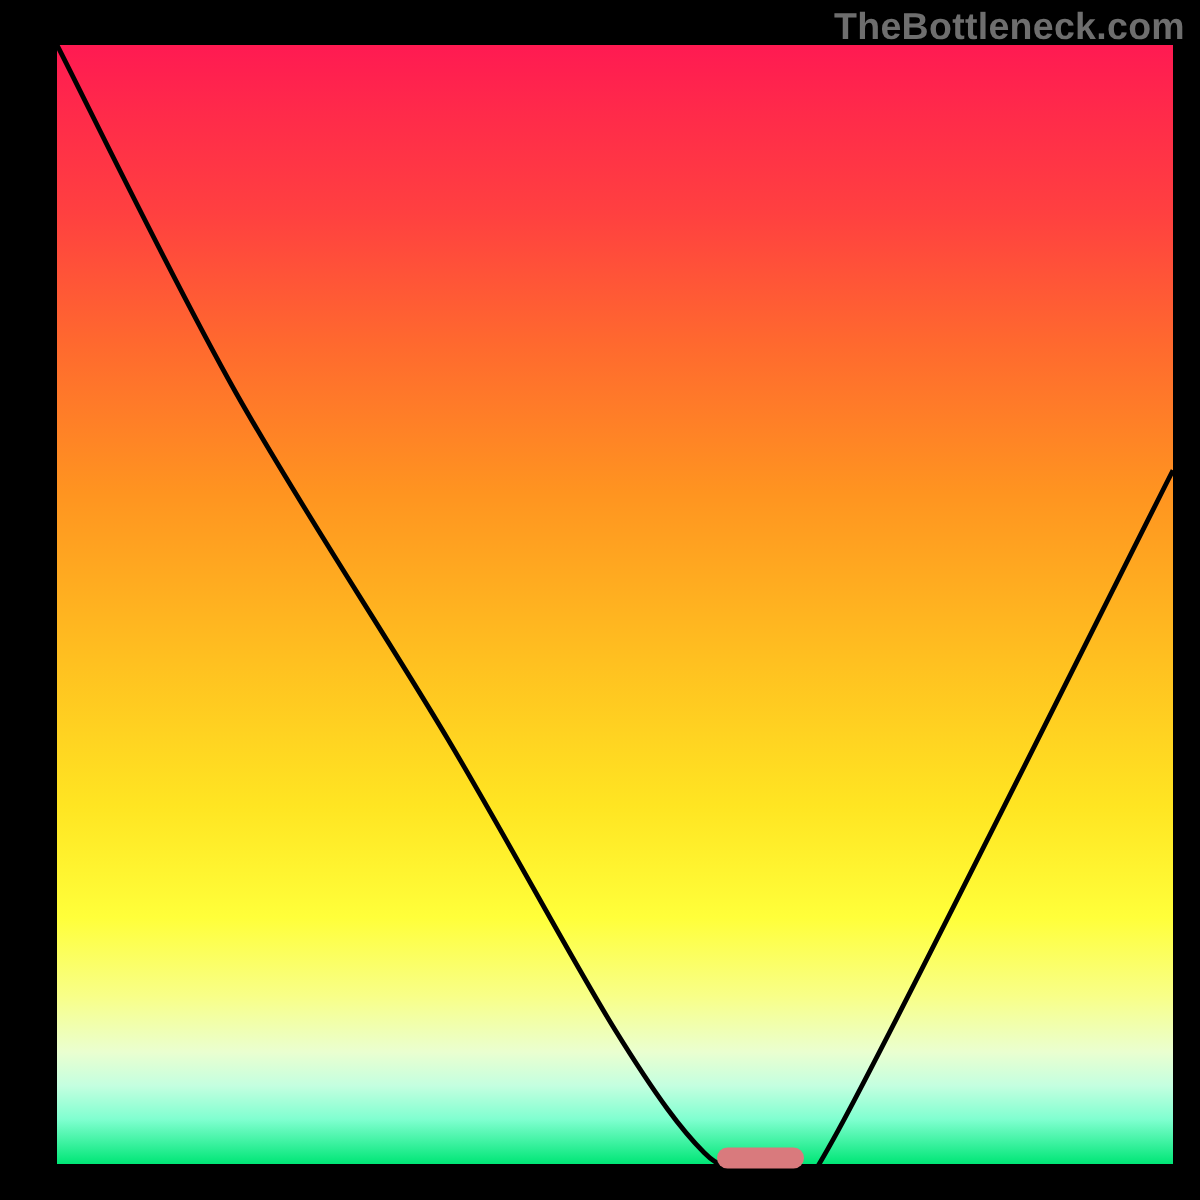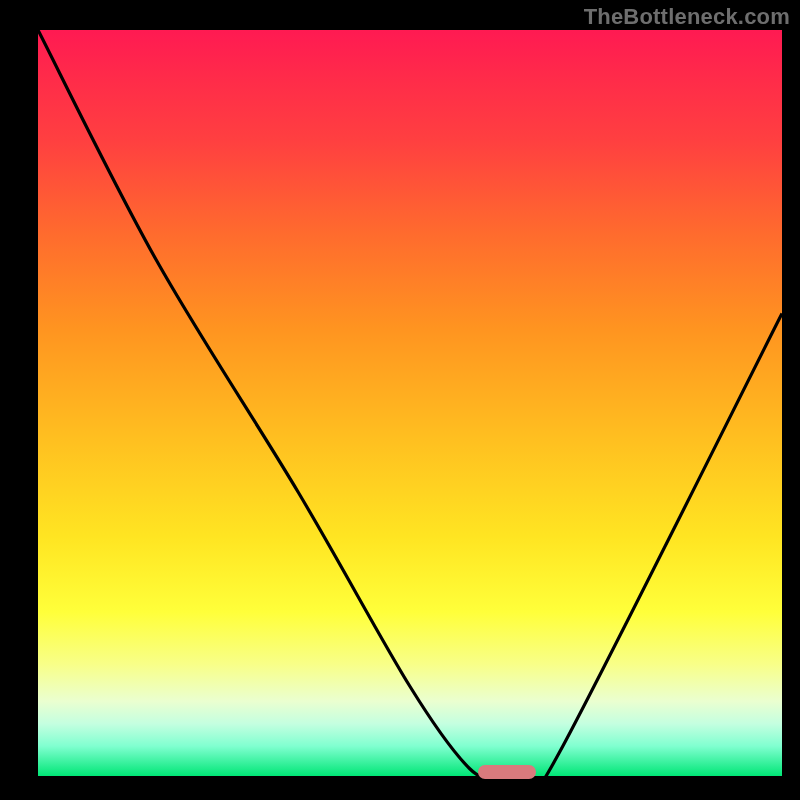--- a/index.html
+++ b/index.html
@@ -43,21 +43,21 @@
   .plot svg {
     position: absolute;
     left: 0;
     top: 0;
   }
   .watermark {
     position: absolute;
     top: 4px;
     right: 10px;
     font-family: Arial, Helvetica, sans-serif;
-    font-size: 22px;
+    font-size: 25px;
     font-weight: 600;
     color: #6e6e6e;
     letter-spacing: 0.2px;
   }
   .low-marker {
     position: absolute;
     width: 58px;
     height: 14px;
     border-radius: 7px;
     background: #d97a7d;

